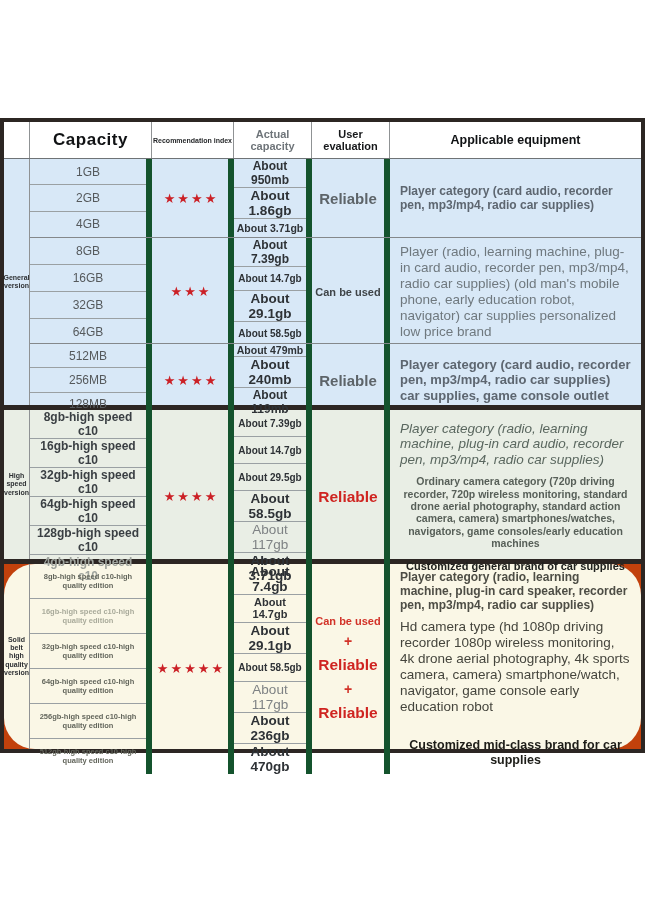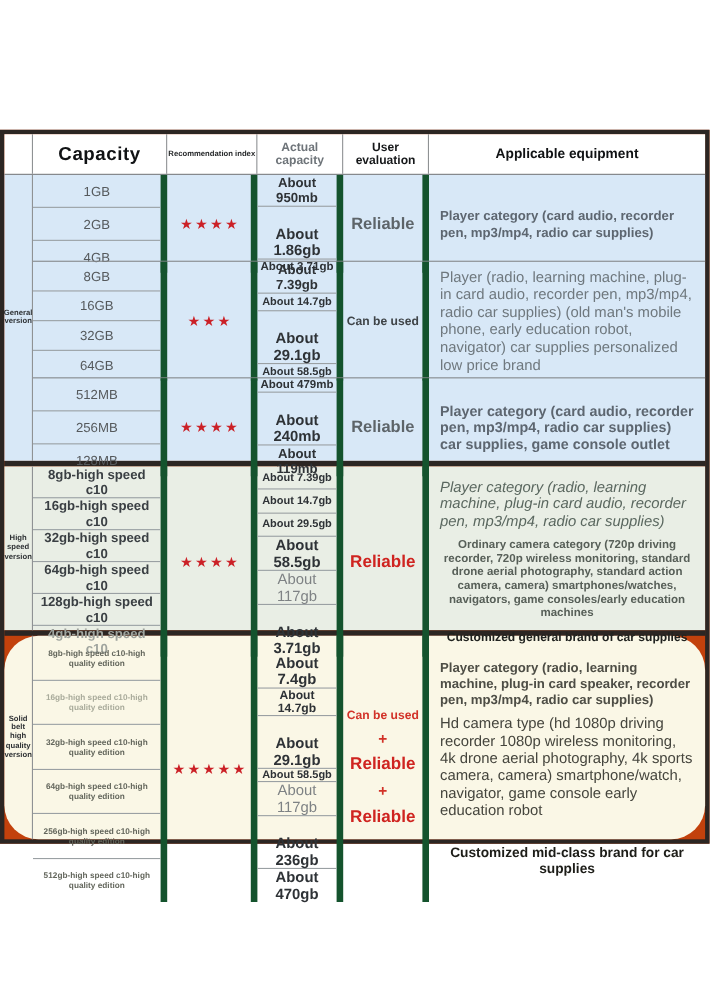--- a/index.html
+++ b/index.html
@@ -91,21 +91,21 @@
   .sec-solid      .cap-cell { font-size: 7.5px; font-weight: 600; color: #63665c; }
   .sec-solid      .cap-cell.muted { color: #a9ab9b; }
 
   
   .act-cell { color: #2e3236; }
   .em-sm       { font-size: 10px;   font-weight: 600; }
   .em-sm-b     { font-size: 10.5px; font-weight: 700; }
   .em-md       { font-size: 11px;   font-weight: 600; }
   .em-md-b     { font-size: 12px;   font-weight: 700; }
   .em-lg       { font-size: 13.5px; font-weight: 600; }
-  .em-lg-b     { font-size: 13.5px; font-weight: 700; margin-top: 17px; }
+  .em-lg-b     { font-size: 13.5px; font-weight: 700; }
   .em-lg-light { font-size: 13.5px; font-weight: 400; color: #7e8284; }
 
   
   .eval-line { }
   .ev-muted-lg { font-size: 15px;   font-weight: 700; color: #5d6469; }
   .ev-dark-sm  { font-size: 11px;   font-weight: 700; color: #3f4448; }
   .ev-red-lg   { font-size: 15.5px; font-weight: 700; color: #cf2420; margin: 5px 0; }
   .ev-red-sm   { font-size: 11px;   font-weight: 700; color: #d23228; margin: 4px 0; }
   .ev-red-plus { font-size: 14px;   font-weight: 600; color: #d23228; margin: 2px 0; }
 
@@ -175,21 +175,21 @@
                 <div class="act-cell em-lg-b">About 29.1gb</div>
                 <div class="act-cell em-sm">About 58.5gb</div>
               </div>
               <div class="col eval-col">
                 <div class="eval-line ev-dark-sm">Can be used</div>
               </div>
               <div class="col equip-col">
                 <div class="eq kind-reg-lg">Player (radio, learning machine, plug-in card audio, recorder pen, mp3/mp4, radio car supplies) (old man's mobile phone, early education robot, navigator) car supplies personalized low price brand</div>
               </div>
             </div>
-            <div class="group" style="height: 76px;">
+            <div class="group" style="height: 62px;">
               <div class="col stack">
                 <div class="cap-cell">512MB</div>
                 <div class="cap-cell">256MB</div>
                 <div class="cap-cell">128MB</div>
               </div>
               <div class="col stars-col">
                 <span class="stars">★★★★</span>
               </div>
               <div class="col stack">
                 <div class="act-cell em-sm-b">About 479mb</div>

